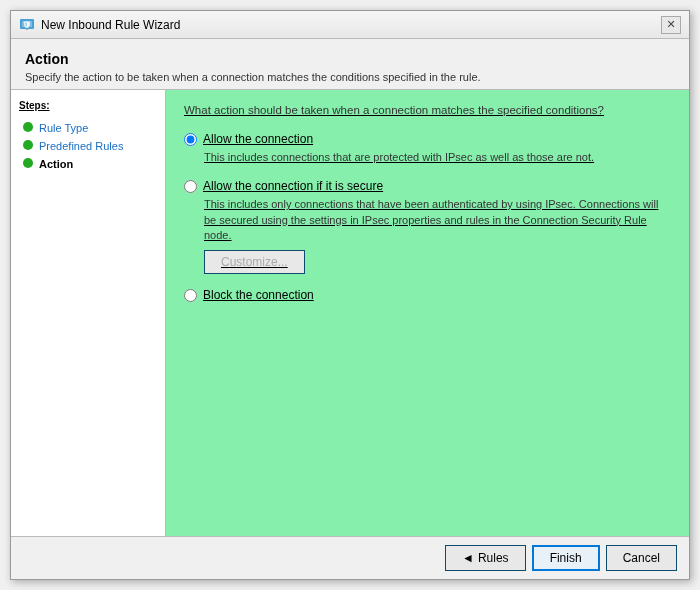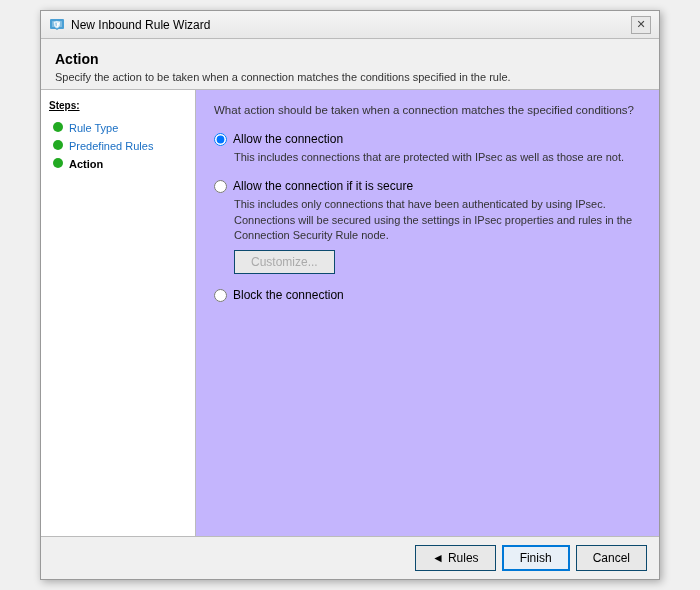--- a/index.html
+++ b/index.html
@@ -8,21 +8,21 @@
       font-size: 12px;
       background: #f0f0f0;
       display: flex;
       justify-content: center;
       align-items: center;
       width: 700px;
       height: 590px;
       overflow: hidden;
     }
     .window {
-      width: 620px;
+      width: 680px;
       height: 570px;
       background: #f0f0f0;
       border: 1px solid #999;
       box-shadow: 2px 2px 8px rgba(0,0,0,0.3);
       display: flex;
       flex-direction: column;
     }
     .titlebar {
       background: linear-gradient(to bottom, #f5f5f5, #e8e8e8);
       border-bottom: 1px solid #bbb;
@@ -121,23 +121,24 @@
     .step-dot.active { background: #22aa22; }
     .sidebar-item-label {
       color: #1a6fc4;
     }
     .sidebar-item.current .sidebar-item-label {
       color: #000;
       font-weight: bold;
     }
     .right-panel {
       flex: 1;
-      background: #c4b5fd;
+      background: #86efac;
       padding: 14px 18px;
       overflow-y: auto;
+      text-decoration: underline;
     }
     .question-text {
       font-size: 11.5px;
       color: #333;
       margin-bottom: 16px;
     }
     .option-group {
       margin-bottom: 14px;
     }
     .option-row {

